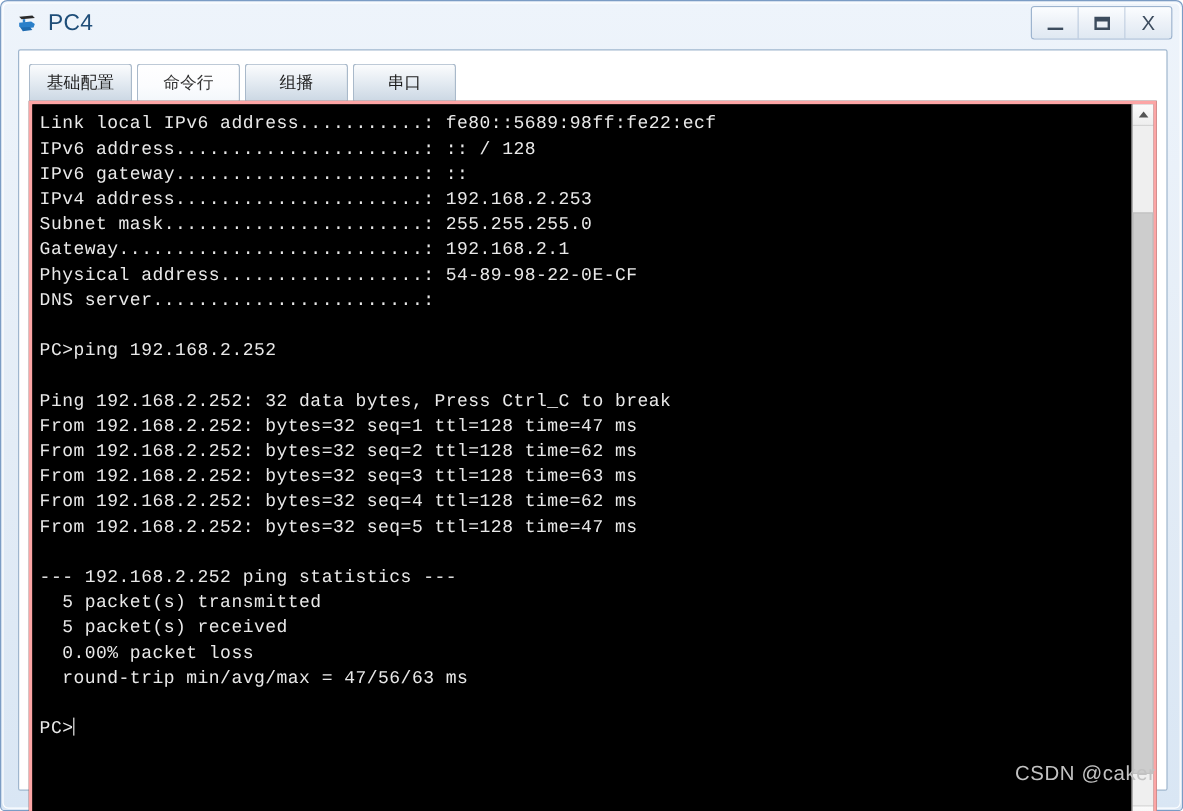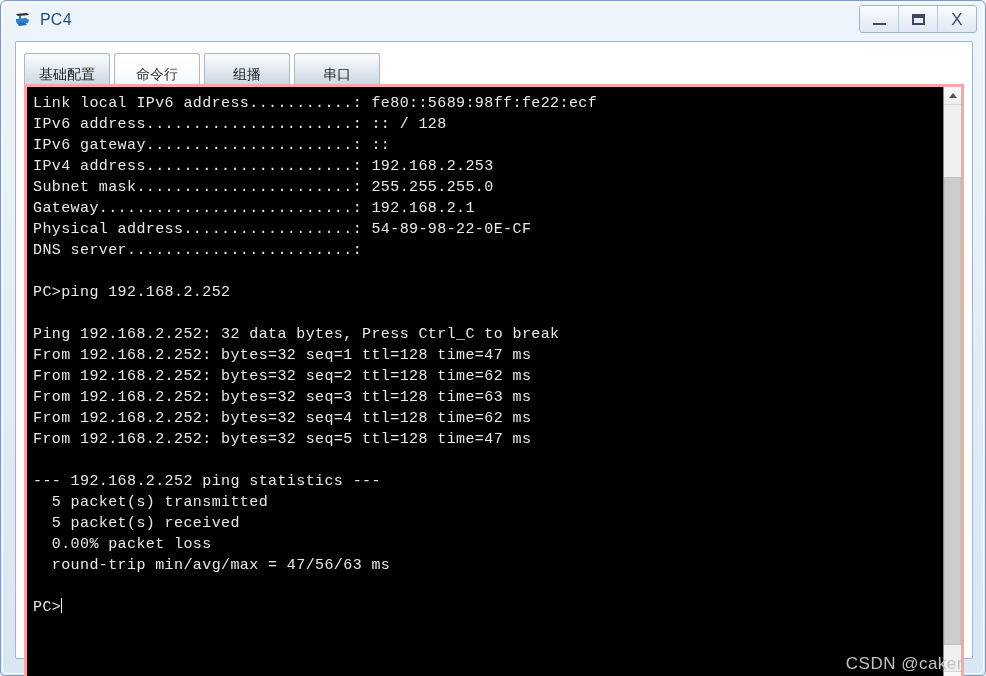--- a/index.html
+++ b/index.html
@@ -44,21 +44,21 @@
     align-items: center;
   }
   #app-icon {
     margin-left: 10px;
     width: 20px; height: 20px;
     position: relative;
     flex: 0 0 auto;
   }
   #title-text {
     margin-left: 7px;
-    font-size: 16px;
+    font-size: 19px;
     color: #1f4e79;
     font-family: "Liberation Sans", sans-serif;
     letter-spacing: .2px;
     white-space: nowrap;
   }
   #window-buttons {
     position: absolute;
     right: 8px;
     top: 2px;
     display: flex;
@@ -124,21 +124,21 @@
     display: flex;
     align-items: flex-end;
   }
   .tab {
     height: 31px;
     min-width: 86px;
     box-sizing: border-box;
     margin-right: 4px;
     padding: 0 14px;
     display: flex;
-    align-items: flex-end;
+    align-items: center;
     justify-content: center;
     font-size: 14px;
     color: #1c1c1c;
     font-family: "Liberation Sans", sans-serif;
     border: 1px solid #a9b9ca;
     border-bottom: none;
     border-radius: 3px 3px 0 0;
     background: linear-gradient(180deg,#fbfcfd 0%, #e8eef4 40%, #ccd8e4 100%);
     cursor: default;
     white-space: nowrap;
@@ -225,21 +225,21 @@
     bottom: 26px;
     background: #cdcdcd;
     border: 1px solid #c2c2c2;
     box-sizing: border-box;
   }
 
   
   #watermark {
     position: absolute;
     right: 22px;
-    bottom: 1px;
+    bottom: 20px;
     font-size: 17px;
     color: #c2c2c2;
     font-family: "Liberation Sans", sans-serif;
     letter-spacing: .5px;
     pointer-events: none;
     user-select: none;
   }
 </style>
 </head>
 <body>

